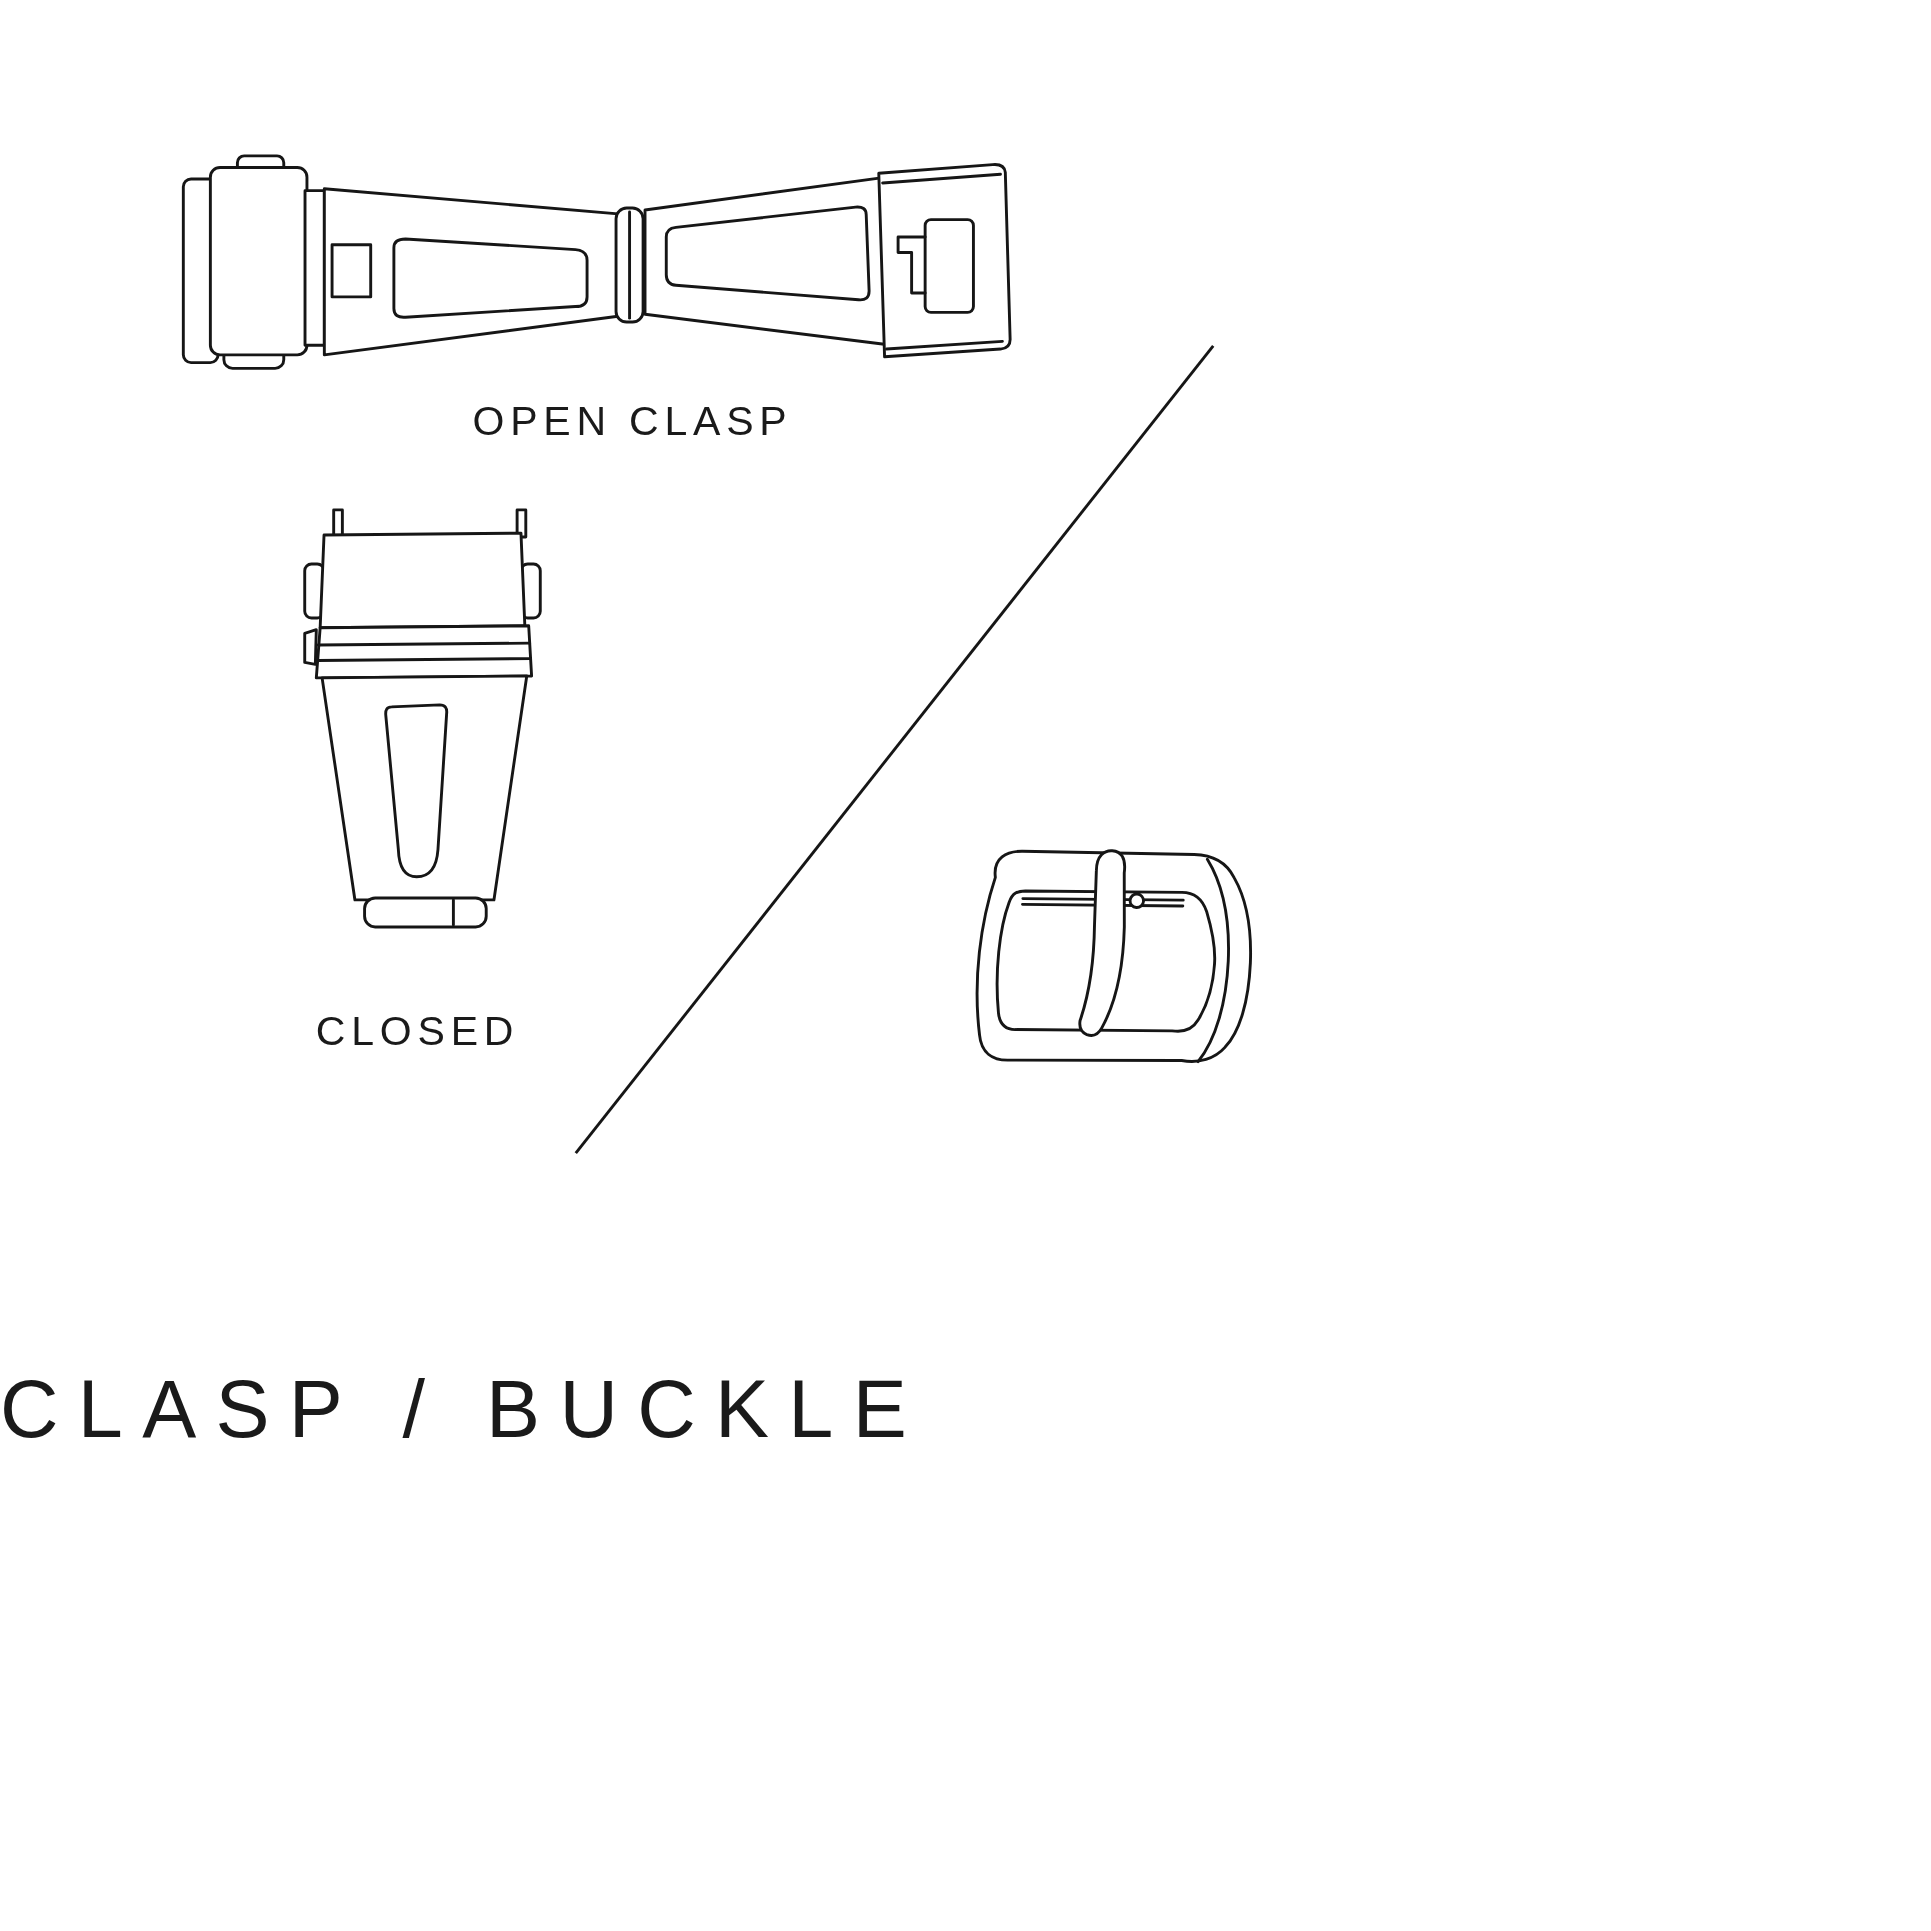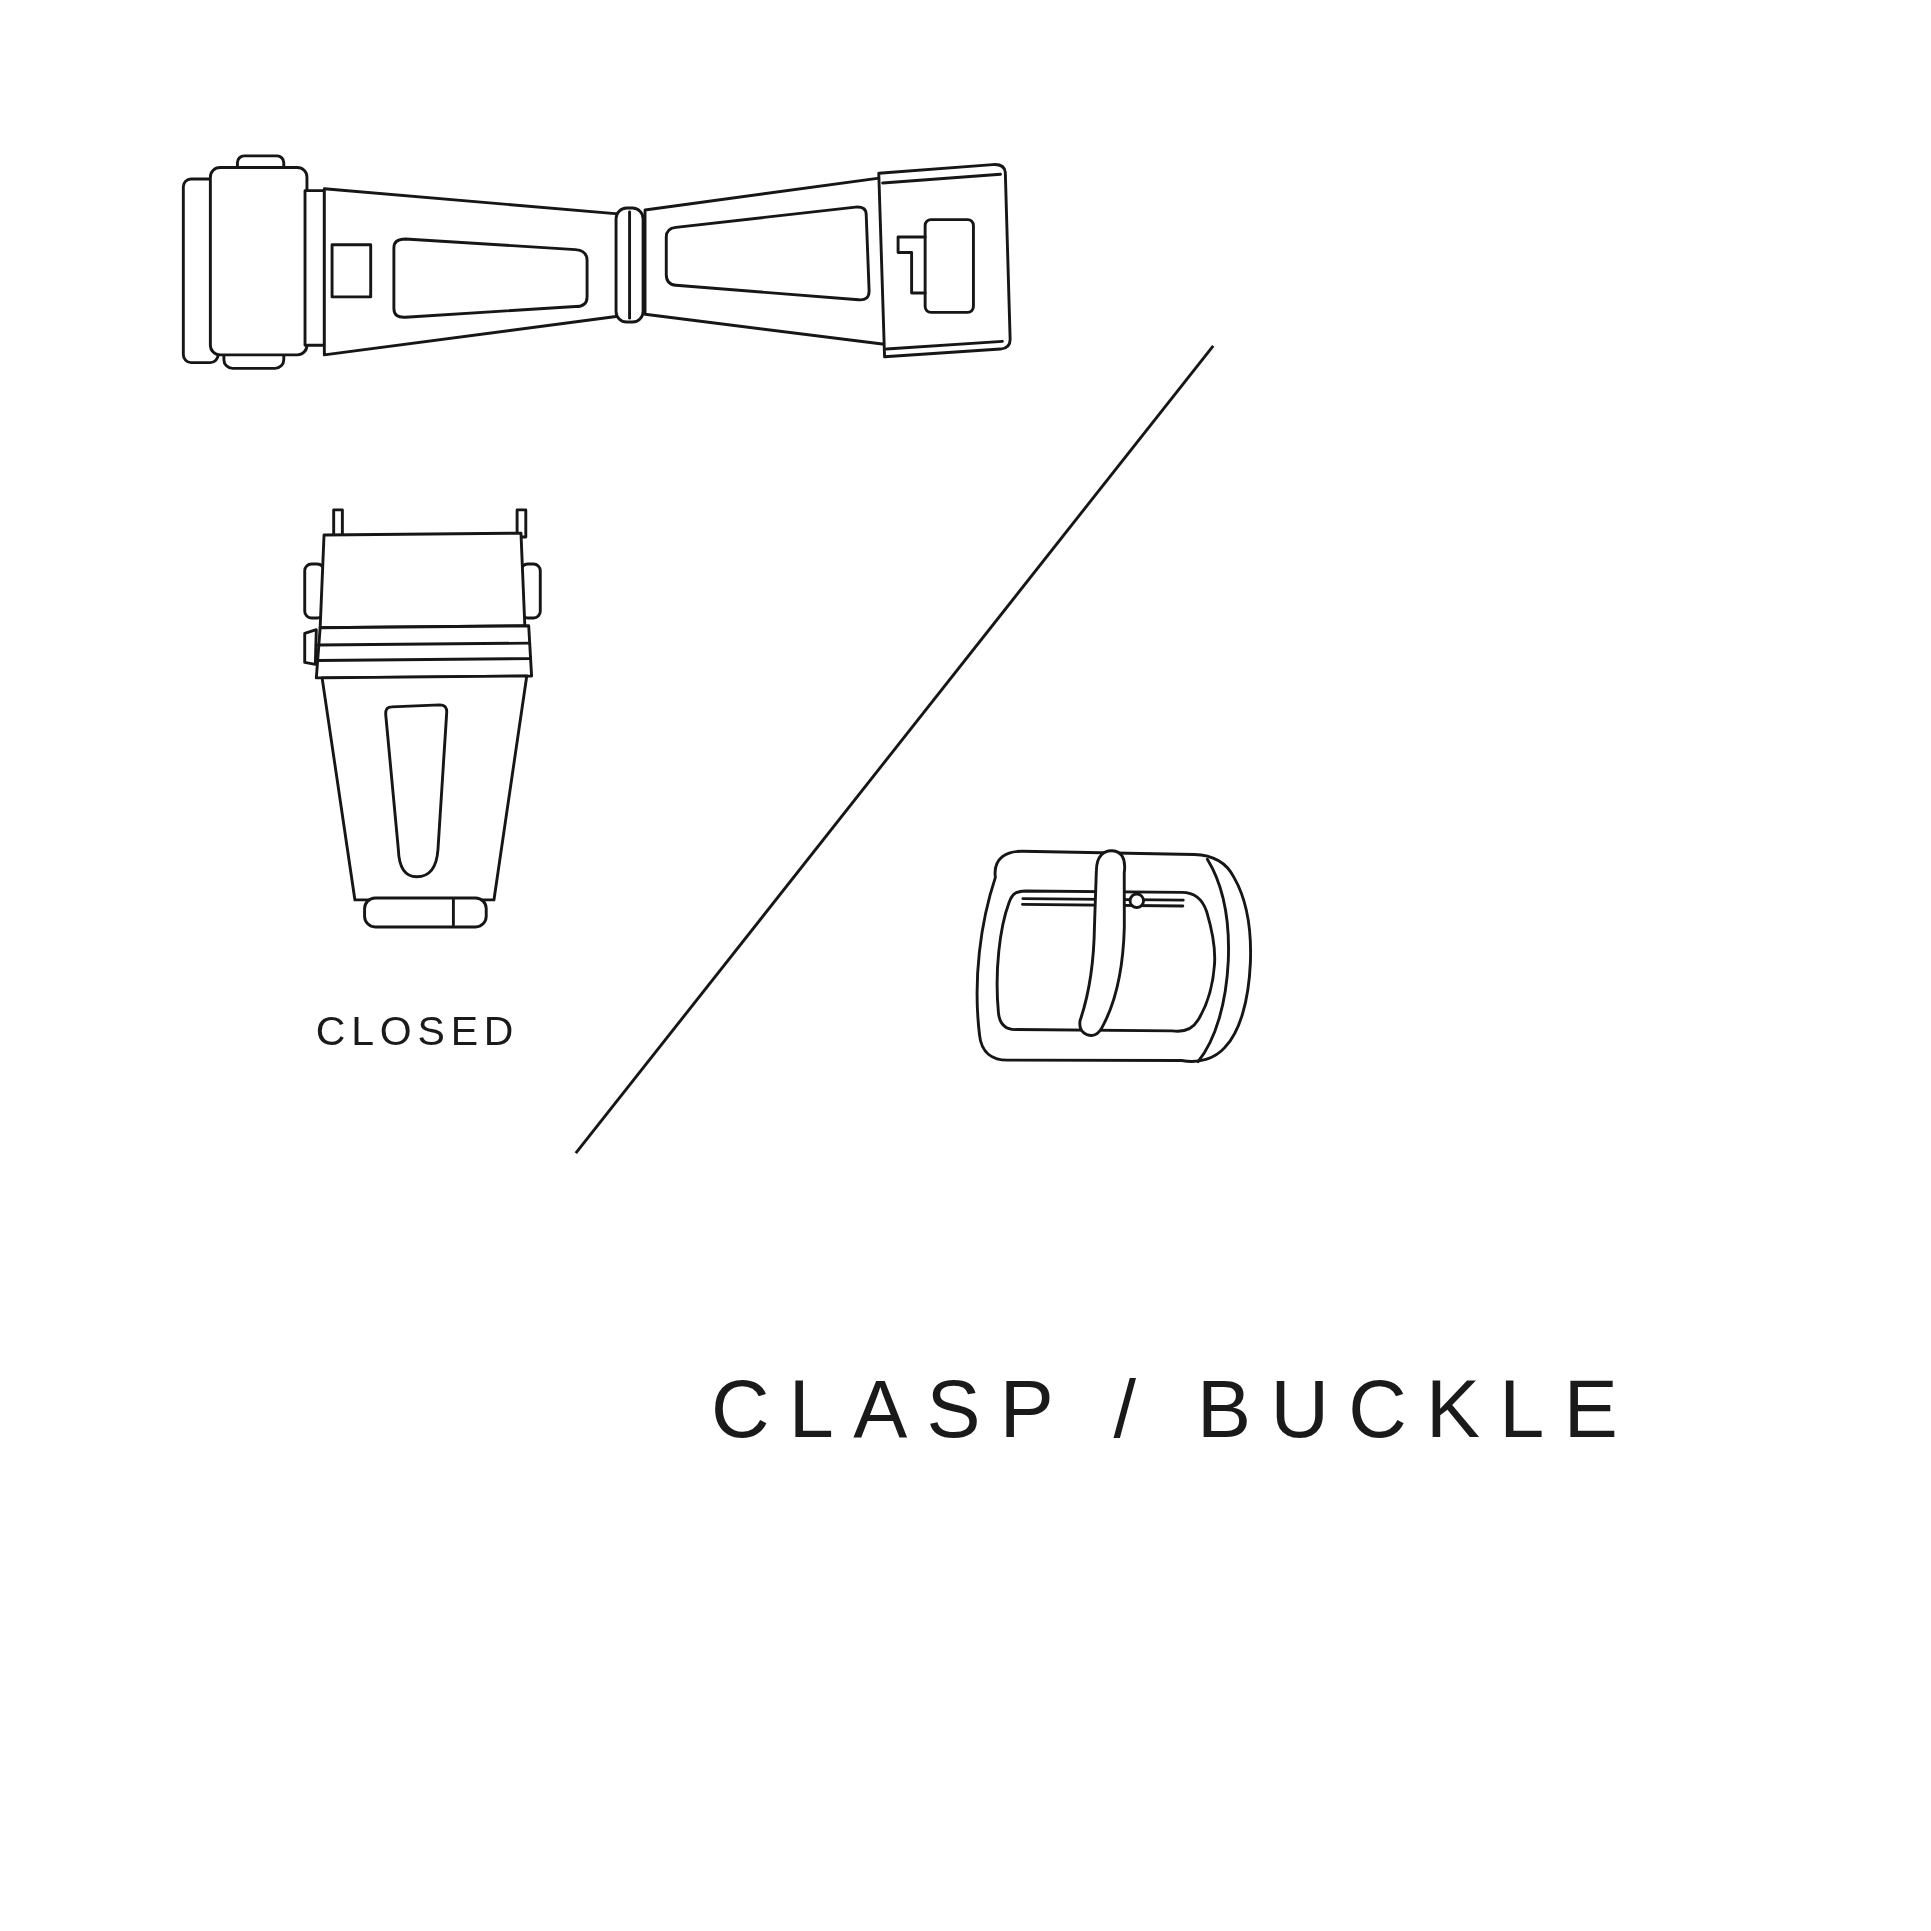--- a/index.html
+++ b/index.html
@@ -25,21 +25,21 @@
     font-size: 41px;
     letter-spacing: 5.8px;
     text-align: center;
     white-space: nowrap;
   }
   .label-open  { left: 343px; top: 398px;  width: 579px; }
   .label-closed{ left: 128px; top: 964px;  width: 579px; margin-top: 44px; }
   .title {
     position: absolute;
     left: 0; top: 1363px; width: 1637px;
-    text-align: right;
+    text-align: left;
     color: var(--ink, #1a1a1a);
     font-size: 81px;
     letter-spacing: 19.3px;
     font-weight: 400;
     white-space: nowrap;
   }
 </style>
 </head>
 <body>
 
@@ -65,20 +65,21 @@
       <path d="M 740,24 L 858,15 Q 870,14 871,23 L 876,196 Q 876,205 866,206 L 746,214 Z"></path>
       <line x1="744" y1="34" x2="866" y2="25"></line>
       <line x1="748" y1="206" x2="868" y2="198"></line>
       <path d="M 530,80 L 716,59 Q 727,58 727,67 L 730,146 Q 730,156 719,155 L 530,140 Q 520,139 520,129 L 520,90 Q 520,81 530,80 Z" fill="none"></path>
 
       <rect x="788" y="72" width="50" height="96" rx="6"></rect>
       <polyline points="788,90 760,90 760,106 774,106 774,148 788,148" fill="none"></polyline>
     </g>
   </svg>
 
+  <div class="label label-open">OPEN CLASP</div>
 
   <svg class="illus" style="left:297px; top:504px;" width="251" height="425" viewBox="0 0 260 440" aria-hidden="true">
     <g>
       <rect x="38" y="6" width="9" height="28"></rect>
       <rect x="228" y="6" width="9" height="28"></rect>
       <rect x="8" y="62" width="20" height="56" rx="7"></rect>
       <rect x="232" y="62" width="20" height="56" rx="7"></rect>
       <path d="M 28,32 L 232,30 L 236,126 L 24,128 Z"></path>
       <path d="M 20,130 L 8,134 L 8,164 L 19,166 Z"></path>
       <path d="M 24,128 L 240,126 L 243,178 L 20,180 Z"></path>

